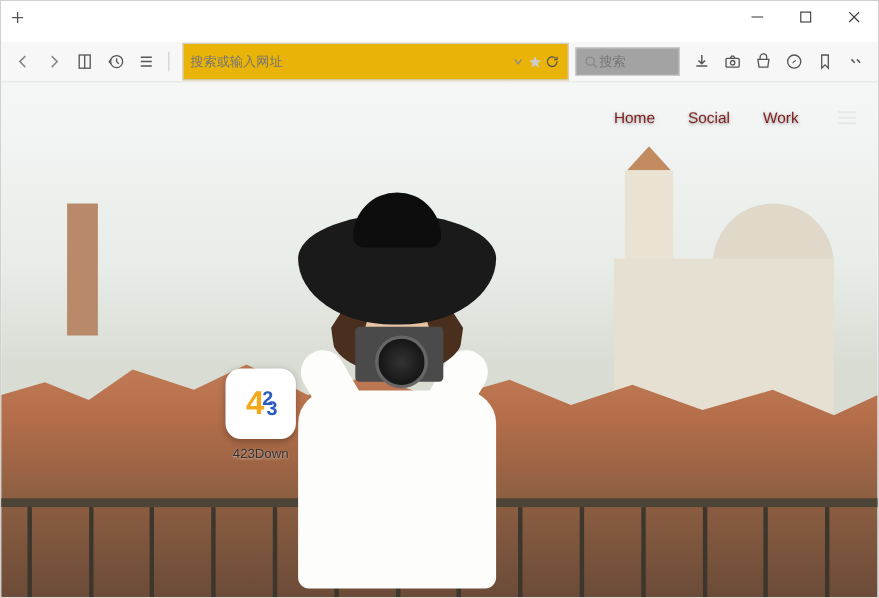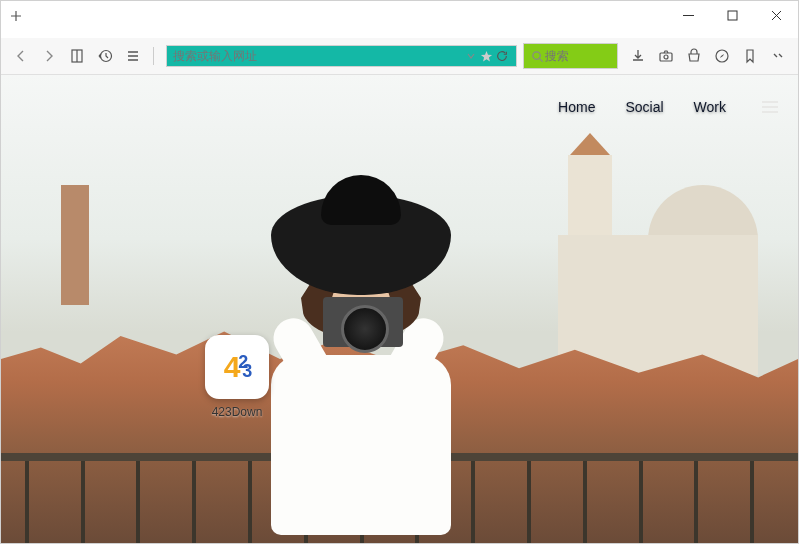--- a/index.html
+++ b/index.html
@@ -10,41 +10,41 @@
 .tab-close { position: absolute; right: 8px; width: 18px; height: 18px; display: flex; align-items: center; justify-content: center; cursor: pointer; }
 .tab-close svg { width: 9px; height: 9px; }
 .new-tab-btn { width: 30px; height: 29px; display: flex; align-items: center; justify-content: center; cursor: pointer; color: #666; }
 .spacer { flex: 1; }
 .win-controls { display: flex; align-items: flex-start; }
 .win-btn { width: 44px; height: 29px; display: flex; align-items: center; justify-content: center; cursor: pointer; color: #333; }
 .win-btn svg { width: 11px; height: 11px; }
 .toolbar { height: 37px; display: flex; align-items: center; background: #f7f7f7; border-bottom: 1px solid #e0e0e0; padding: 0 6px; }
 .tb-btn { width: 28px; height: 28px; display: flex; align-items: center; justify-content: center; color: #555; cursor: pointer; }
 .tb-btn svg { width: 16px; height: 16px; }
-.addr-wrap { flex: 1; display: flex; align-items: center; height: 22px; background: #14b8a6; border: 1px solid #d0d0d0; margin: 0 6px; padding: 0 6px; }
+.addr-wrap { flex: 1; display: flex; align-items: center; height: 34px; background: #eab308; border: 1px solid #d0d0d0; margin: 0 6px; padding: 0 6px; }
 .addr-wrap input { border: none; outline: none; font-size: 12px; width: 100%; color: #333; background: transparent; }
 .addr-divider { width: 1px; height: 18px; background: #ccc; margin: 0 6px; }
 .addr-icon { width: 18px; display: flex; align-items: center; justify-content: center; color: #888; }
-.search-wrap { width: 95px; display: flex; align-items: center; height: 26px; background: #84cc16; border: 1px solid #d0d0d0; margin-right: 6px; padding: 0 6px; }
+.search-wrap { width: 95px; display: flex; align-items: center; height: 26px; background: #a3a3a3; border: 1px solid #d0d0d0; margin-right: 6px; padding: 0 6px; }
 .search-wrap input { border: none; outline: none; font-size: 12px; width: 100%; background: transparent; }
 .content { position: relative; height: calc(100% - 74px); overflow: hidden; }
 .bg { position: absolute; inset: 0; }
 .sky { position: absolute; inset: 0; background: linear-gradient(180deg, #f5f7f6 0%, #e8ede9 35%, #d9dcd3 55%); }
 .roofs { position: absolute; left: 0; right: 0; bottom: 0; height: 230px; background: linear-gradient(180deg, #c7805a 0%, #b36d49 30%, #8e5f42 60%, #6b4b38 100%); clip-path: polygon(0 20%, 5% 15%, 10% 22%, 15% 10%, 22% 18%, 28% 8%, 35% 20%, 42% 12%, 50% 22%, 58% 14%, 65% 24%, 72% 16%, 80% 26%, 88% 18%, 95% 28%, 100% 20%, 100% 100%, 0 100%); }
 .church { position: absolute; right: 40px; top: 80px; width: 200px; height: 220px; }
 .church-body { position: absolute; bottom: 0; width: 200px; height: 140px; background: #e6e0d2; }
 .church-dome { position: absolute; top: 30px; left: 90px; width: 110px; height: 70px; background: #e0d9ca; border-radius: 55px 55px 0 0; }
 .church-tower { position: absolute; top: 0; left: 10px; width: 44px; height: 170px; background: #eae3d4; }
 .church-tower::before { content: ""; position: absolute; top: -22px; left: 2px; width: 40px; height: 22px; background: #c28a5f; clip-path: polygon(50% 0, 100% 100%, 0 100%); }
 .rail { position: absolute; left: 0; right: 0; bottom: 0; height: 90px; }
 .rail-top { position: absolute; left: 0; right: 0; top: 0; height: 8px; background: #4d4438; }
 .rail-bar { position: absolute; top: 8px; bottom: 0; width: 4px; background: #3c362c; }
 .chimney { position: absolute; left: 60px; top: 110px; width: 28px; height: 120px; background: #b88a6a; }
 .nav { position: absolute; top: 24px; right: 20px; display: flex; gap: 30px; align-items: center; color: #fff; font-size: 14px; text-shadow: 0 1px 3px rgba(0,0,0,.4); font-weight: 500; }
-.nav a { color: #0f172a; cursor: pointer; }
+.nav a { color: #7f1d1d; cursor: pointer; }
 .hamburger { display: flex; flex-direction: column; gap: 3px; cursor: pointer; margin-left: 6px; }
 .hamburger span { width: 16px; height: 2px; background: #e8e8e6; }
 .person { position: absolute; left: 230px; top: 90px; width: 260px; height: 380px; }
 .hat { position: absolute; top: 30px; left: 40px; width: 180px; height: 100px; background: #1a1a1a; border-radius: 50% 50% 48% 48% / 40% 40% 60% 60%; }
 .hat-crown { position: absolute; top: 10px; left: 90px; width: 80px; height: 50px; background: #0d0d0d; border-radius: 40px 40px 10px 10px; }
 .face { position: absolute; top: 110px; left: 100px; width: 60px; height: 60px; background: #e8c4a4; border-radius: 50%; }
 .camera { position: absolute; top: 132px; left: 92px; width: 80px; height: 50px; background: #4a4a4a; border-radius: 4px; }
 .lens { position: absolute; top: 140px; left: 110px; width: 48px; height: 48px; background: radial-gradient(circle, #333 0%, #1a1a1a 60%, #0a0a0a 100%); border: 3px solid #666; border-radius: 50%; }
 .hair { position: absolute; top: 105px; left: 70px; width: 120px; height: 70px; background: #4a2f1f; border-radius: 0 0 50% 50%; clip-path: polygon(0 40%, 15% 0, 85% 0, 100% 40%, 95% 100%, 75% 90%, 60% 100%, 40% 90%, 25% 100%, 5% 100%); }
 .shirt { position: absolute; top: 190px; left: 40px; width: 180px; height: 180px; background: #fdfdfb; border-radius: 30px 30px 10px 10px; }

